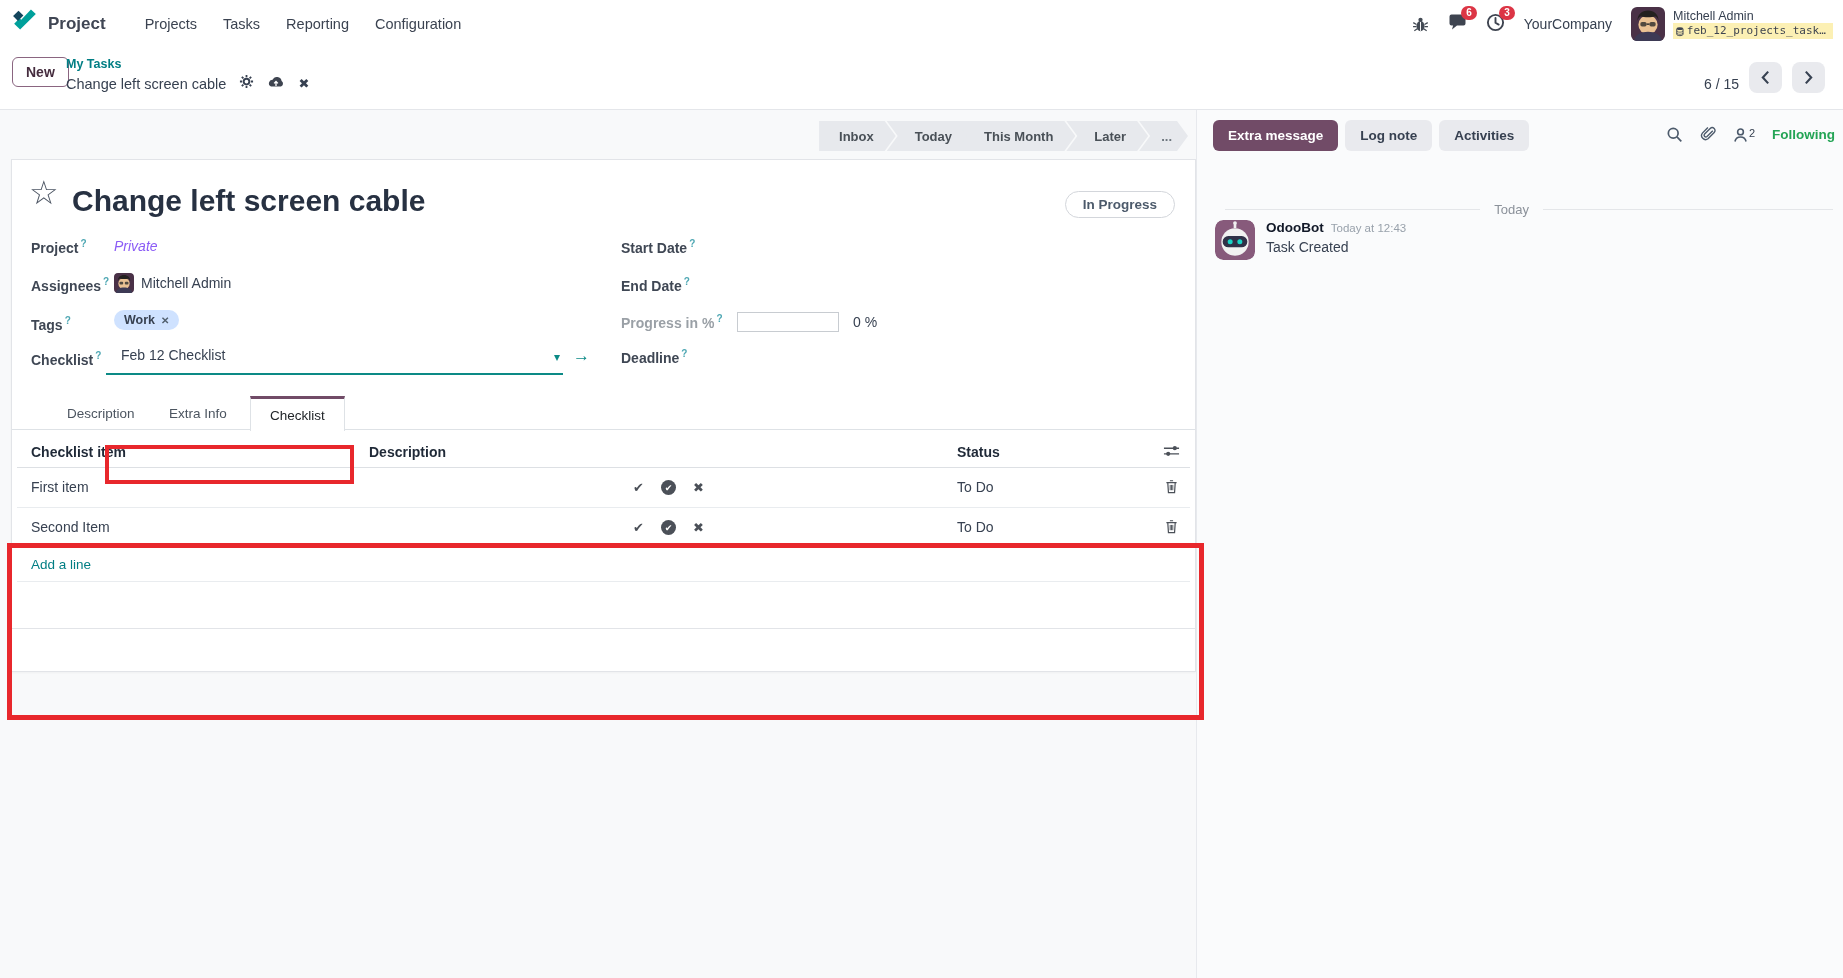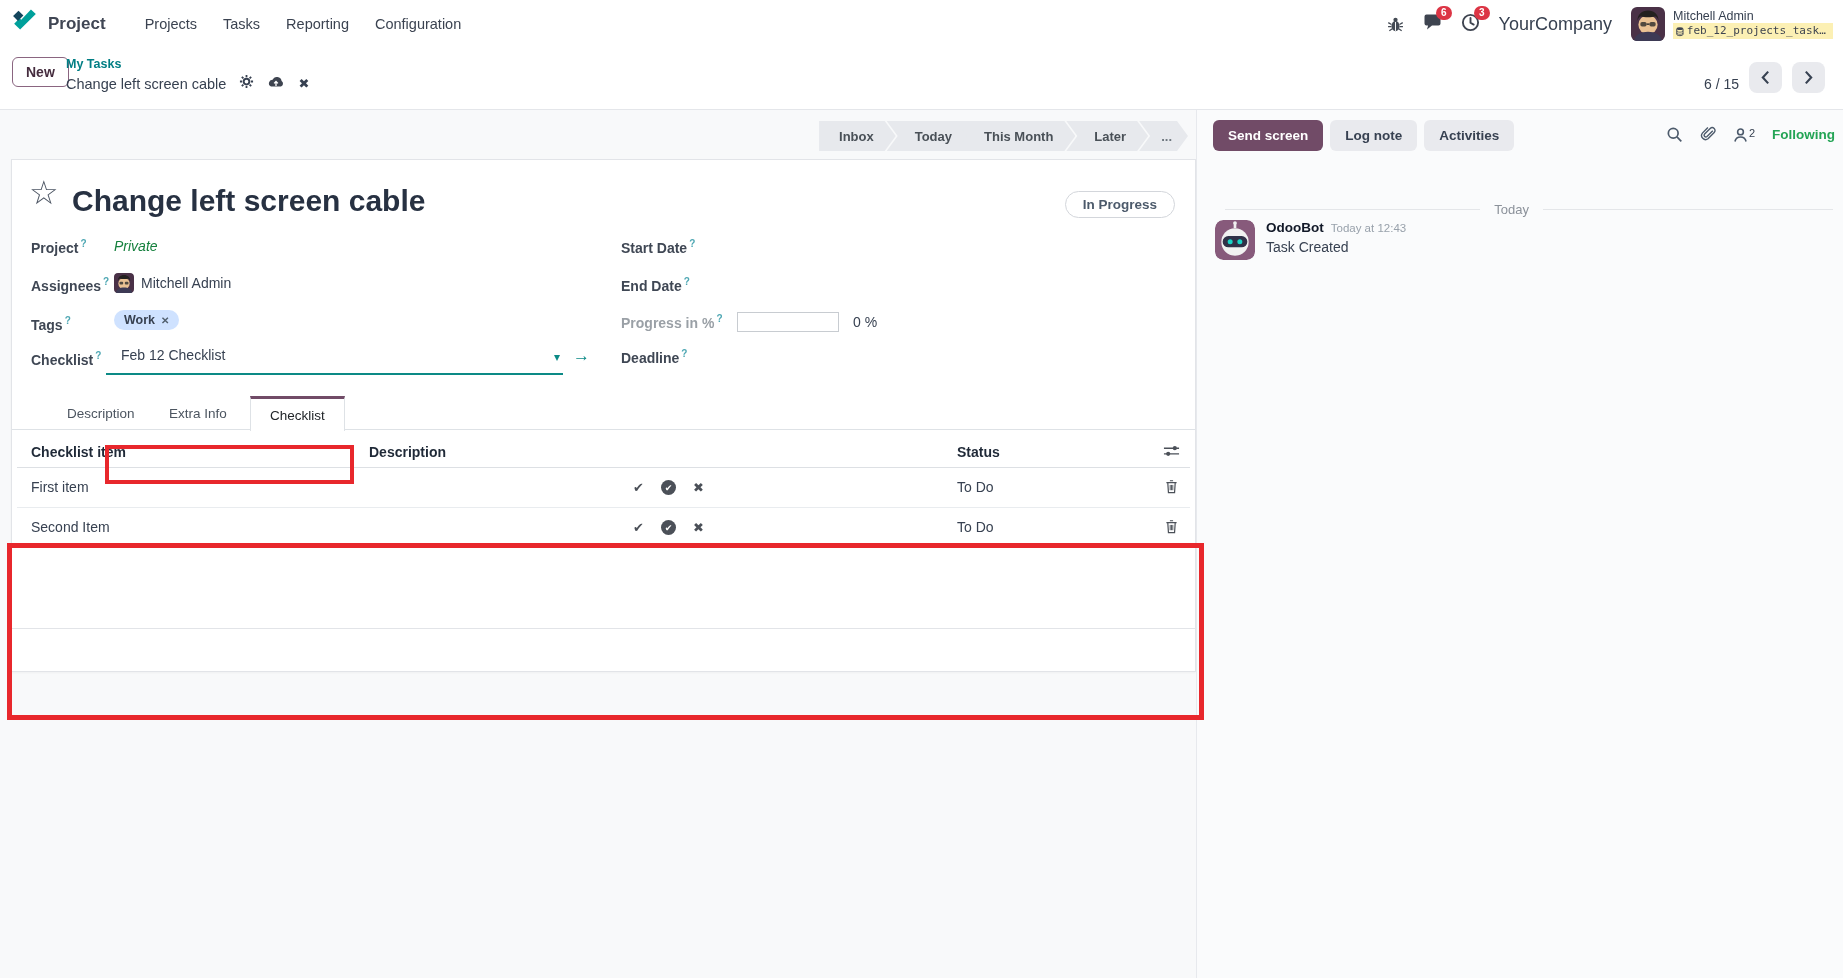--- a/index.html
+++ b/index.html
@@ -7,21 +7,21 @@
   .screen { position: relative; width: 1843px; height: 978px; background: #fff; overflow: hidden; }
 
   
   .topnav { position: absolute; top: 0; left: 0; width: 100%; height: 48px; background: #fff; display: flex; align-items: center; padding: 0 10px 0 12px; }
   .brand { display: flex; align-items: center; gap: 10px; margin-right: 26px; }
   .app-name { font-size: 17px; font-weight: 700; color: #404654; }
   .nav-item { font-size: 14.5px; color: #3b4351; padding: 0 13px; cursor: pointer; }
   .systray { display: flex; align-items: center; gap: 19px; margin-left: auto; }
   .tray-icon { position: relative; display: inline-flex; }
   .badge { position: absolute; top: -7px; right: -10px; background: #dc3545; color: #fff; font-size: 10px; font-weight: 700; border-radius: 9px; padding: 1px 5px; line-height: 12px; }
-  .company { font-size: 18px; color: #374151; }
+  .company { font-size: 14px; color: #374151; }
   .userblock { display: flex; align-items: center; gap: 8px; }
   .user-meta { display: flex; flex-direction: column; line-height: 14px; }
   .user-name { font-size: 12.5px; color: #374151; }
   .user-db { display: inline-flex; align-items: center; gap: 3px; background: #fcf0b4; color: #3e4450; font-family: "DejaVu Sans Mono", monospace; font-size: 11px; padding: 1px 3px; max-width: 160px; white-space: nowrap; overflow: hidden; }
   .user-db span { overflow: hidden; text-overflow: ellipsis; white-space: nowrap; }
   .avatar-sm { width: 34px; height: 34px; border-radius: 6px; overflow: hidden; }
 
   
   .control { position: absolute; top: 48px; left: 0; width: 100%; height: 62px; background: #fff; border-bottom: 1px solid #e4e6ea; }
   .new-btn { position: absolute; left: 12px; top: 9px; padding: 6px 13px; background: #fff; border: 1px solid #8a6580; border-radius: 6px; font-size: 14px; font-weight: 600; color: #452c3e; cursor: pointer; font-family: inherit; }
@@ -49,21 +49,21 @@
   
   .sheet { position: absolute; top: 49px; left: 11px; width: 1185px; height: 513px; background: #fff; border: 1px solid #e2e4e8; box-shadow: 0 1px 2px rgba(0,0,0,.04); }
   .star { position: absolute; left: 17px; top: 16px; font-size: 33px; color: #4c5563; cursor: pointer; line-height: 1; }
   .title { position: absolute; left: 60px; top: 24px; font-size: 30px; font-weight: 600; color: #273142; }
   .status-pill { position: absolute; right: 20px; top: 31px; padding: 5px 17px; border: 1px solid #d3d6db; border-radius: 999px; background: #fff; font-size: 13.5px; font-weight: 600; color: #4c5a6b; cursor: pointer; }
 
   .lbl { position: absolute; font-size: 14px; font-weight: 600; color: #3f4754; white-space: nowrap; }
   .lbl.muted { color: #9aa0a6; }
   .help { font-size: 10px; color: #4ea7b3; vertical-align: super; margin-left: 2px; font-weight: 700; }
   .val { position: absolute; font-size: 14px; color: #374151; }
-  .val-private { color: #15803d; font-style: italic; cursor: pointer; }
+  .val-private { color: #8b5cf6; font-style: italic; cursor: pointer; }
   .assignee { display: flex; align-items: center; gap: 7px; cursor: pointer; }
   .avatar-xs { width: 20px; height: 20px; border-radius: 4px; overflow: hidden; flex: none; }
   .tag { display: inline-flex; align-items: center; gap: 6px; background: #cfe2ff; color: #374151; font-size: 12.5px; font-weight: 600; padding: 3px 10px; border-radius: 999px; cursor: pointer; }
   .tag-x { font-size: 10px; color: #52606e; cursor: pointer; }
 
   .m2o-underline { position: absolute; left: 94px; top: 213px; width: 457px; height: 2px; background: #0c8a86; }
   .m2o-caret { position: absolute; left: 542px; top: 190px; color: #0c8a86; font-size: 12px; cursor: pointer; }
   .m2o-arrow { position: absolute; left: 561px; top: 186px; color: #0c8a86; font-size: 17px; font-weight: 700; cursor: pointer; }
   .checklist-input { position: absolute; left: 99px; top: 181px; width: 238px; height: 28px; border: none; outline: none; font-size: 14px; color: #374151; font-family: inherit; padding: 0 10px; background: transparent; }
 
@@ -336,33 +336,36 @@
           <span class="td cell-desc"></span>
           <span class="td cell-status">To Do</span>
           <span class="row-trash">
             <svg width="13" height="15" viewBox="0 0 14 16">
                 <path d="M1.5 3.8h11M5.3 1.8h3.4M3 3.8l.7 10.7h6.6L11 3.8" stroke="#4b5058" stroke-width="1.3" fill="none"></path>
                 <path d="M5.6 6.3v5.7M7 6.3v5.7M8.4 6.3v5.7" stroke="#4b5058" stroke-width="1"></path>
               </svg>
           </span>
         </div>
 
+        <div class="addline">
+          <a>Add a line</a>
+        </div>
         <div class="tbl-tail"></div>
       </div>
 
       <div class="sheet-div"></div>
     </div>
 
     <div class="annot annot-field"></div>
     <div class="annot annot-table"></div>
   </div>
 
   <div class="chatter">
     <div class="chat-actions">
-      <button class="cbtn primary">Send screen</button>
+      <button class="cbtn primary">Extra message</button>
       <button class="cbtn light">Log note</button>
       <button class="cbtn light">Activities</button>
     </div>
     <div class="follow">
       <span class="ficon">
         <svg width="17" height="17" viewBox="0 0 16 16">
             <circle cx="6.8" cy="6.8" r="4.6" fill="none" stroke="#4c5a6b" stroke-width="1.6"></circle>
             <line x1="10.3" y1="10.3" x2="14.4" y2="14.4" stroke="#4c5a6b" stroke-width="1.6"></line>
           </svg>
       </span>

